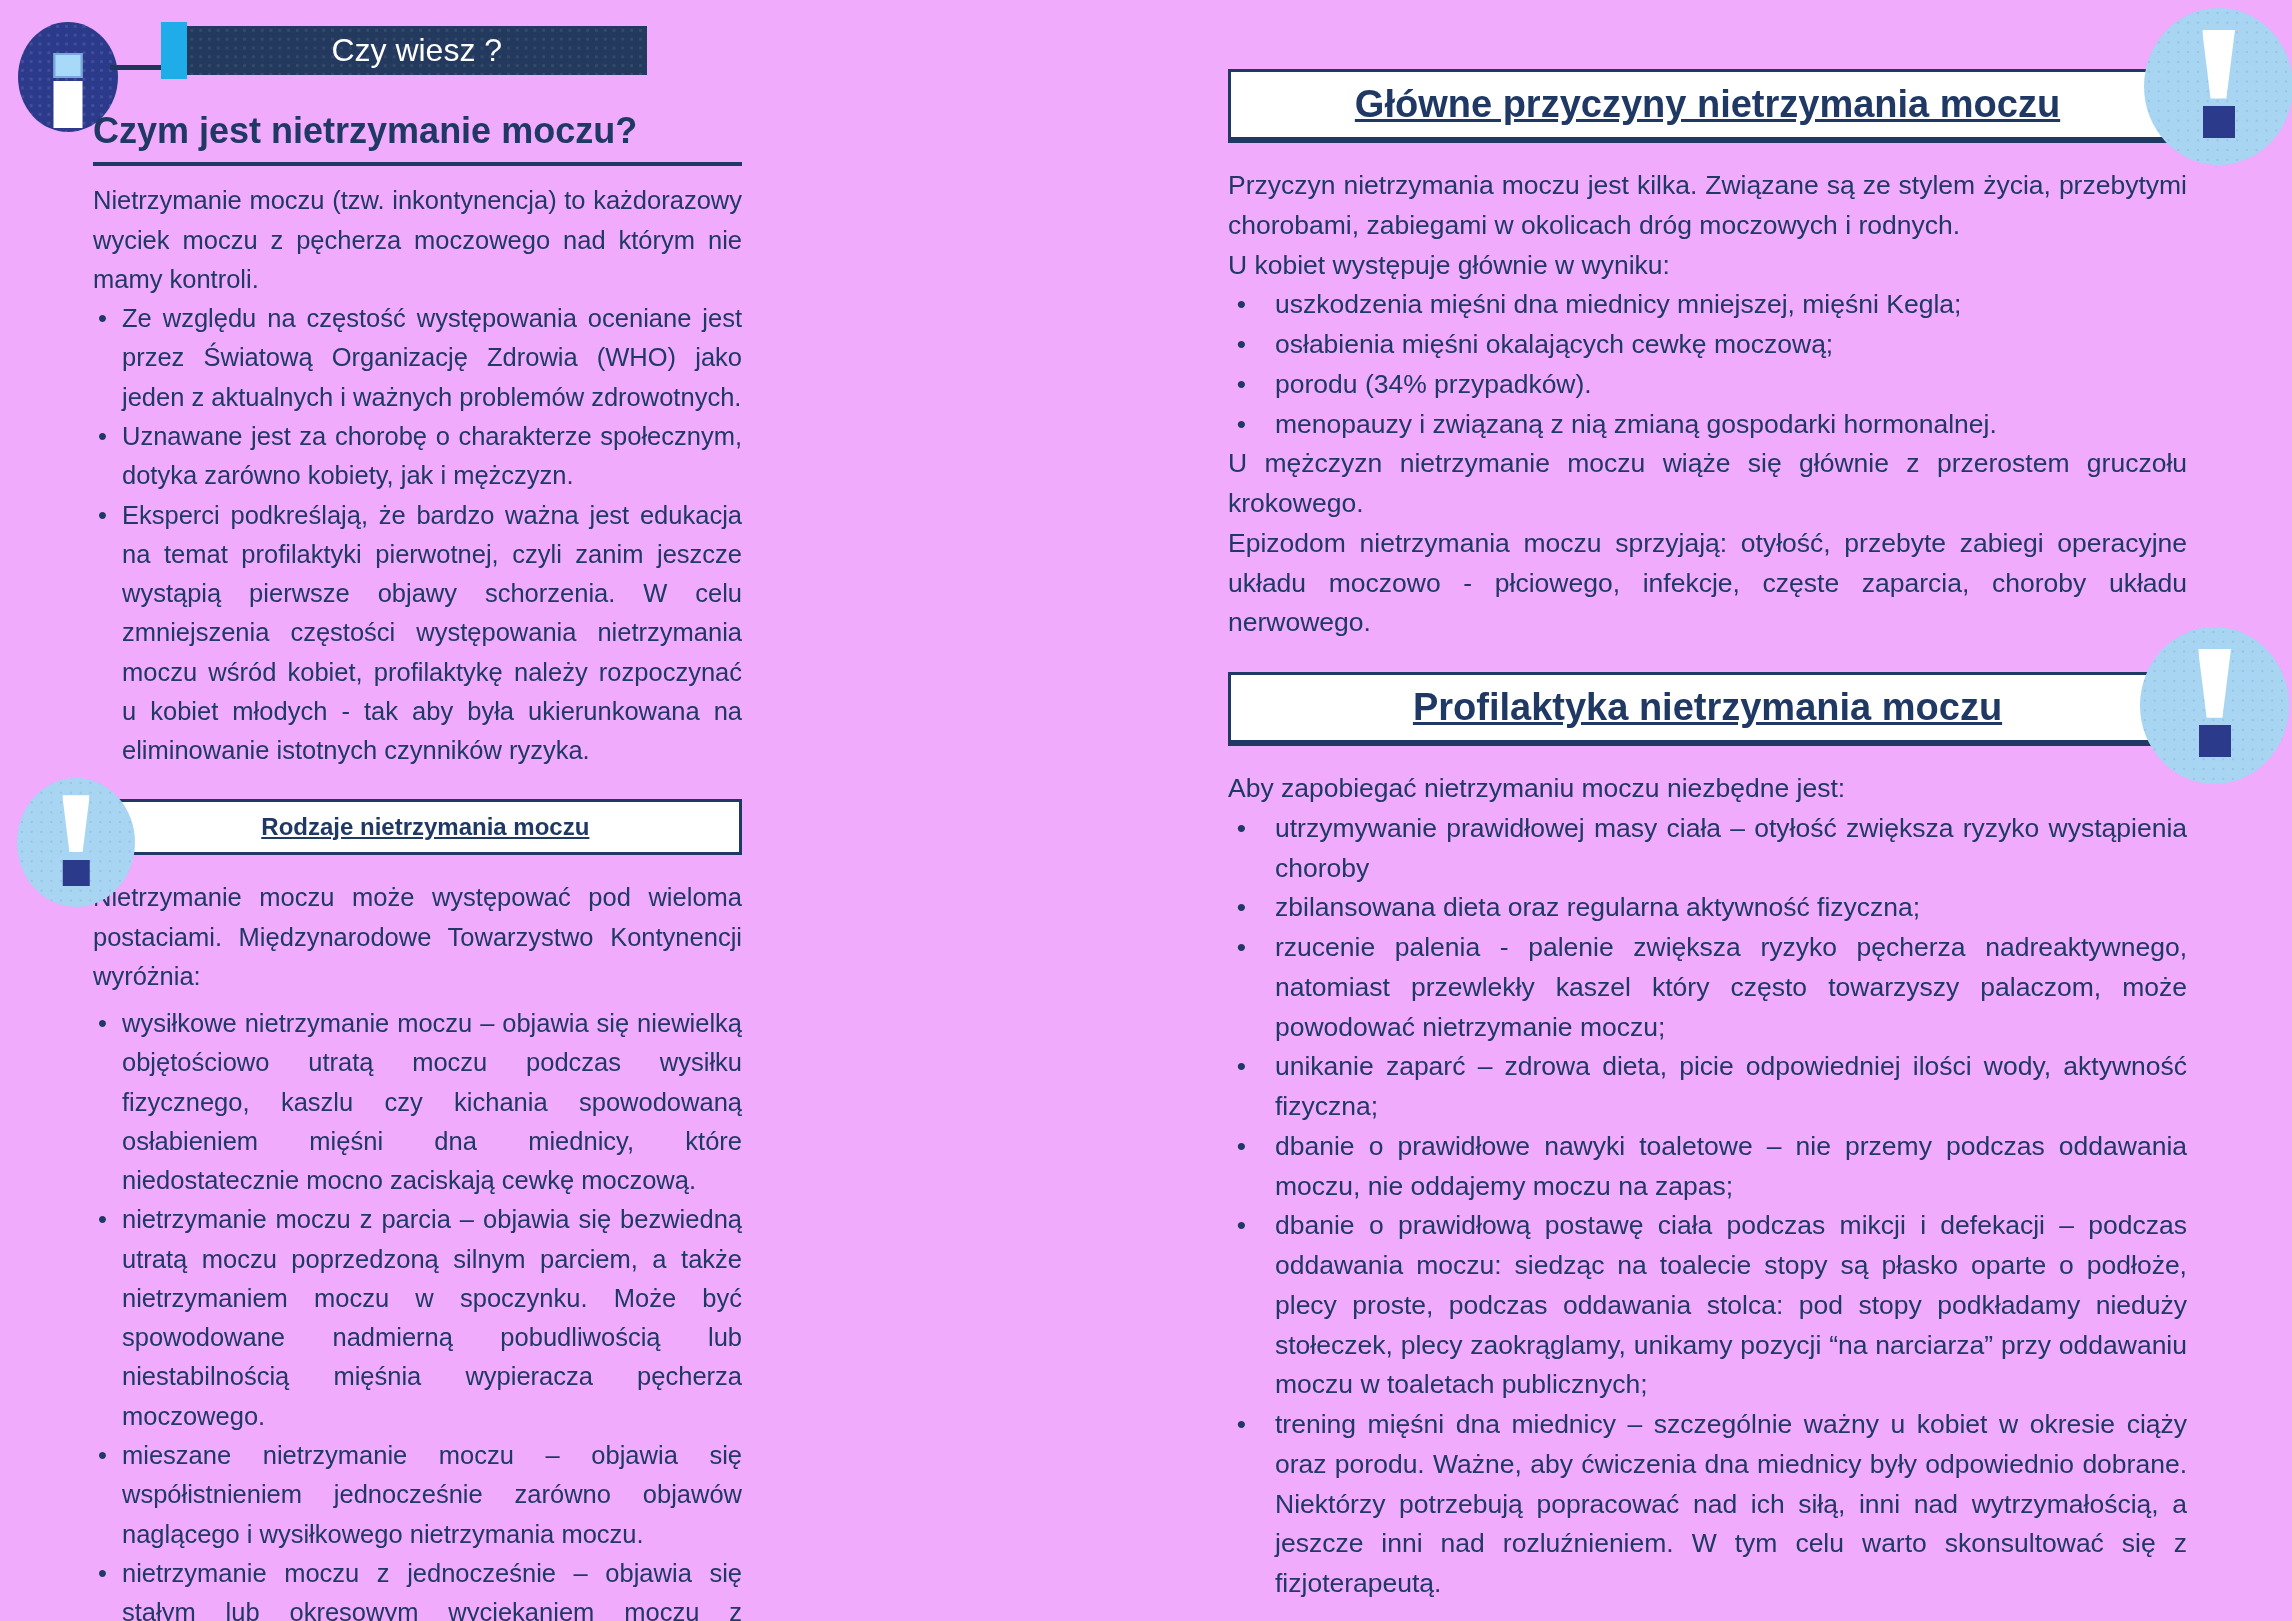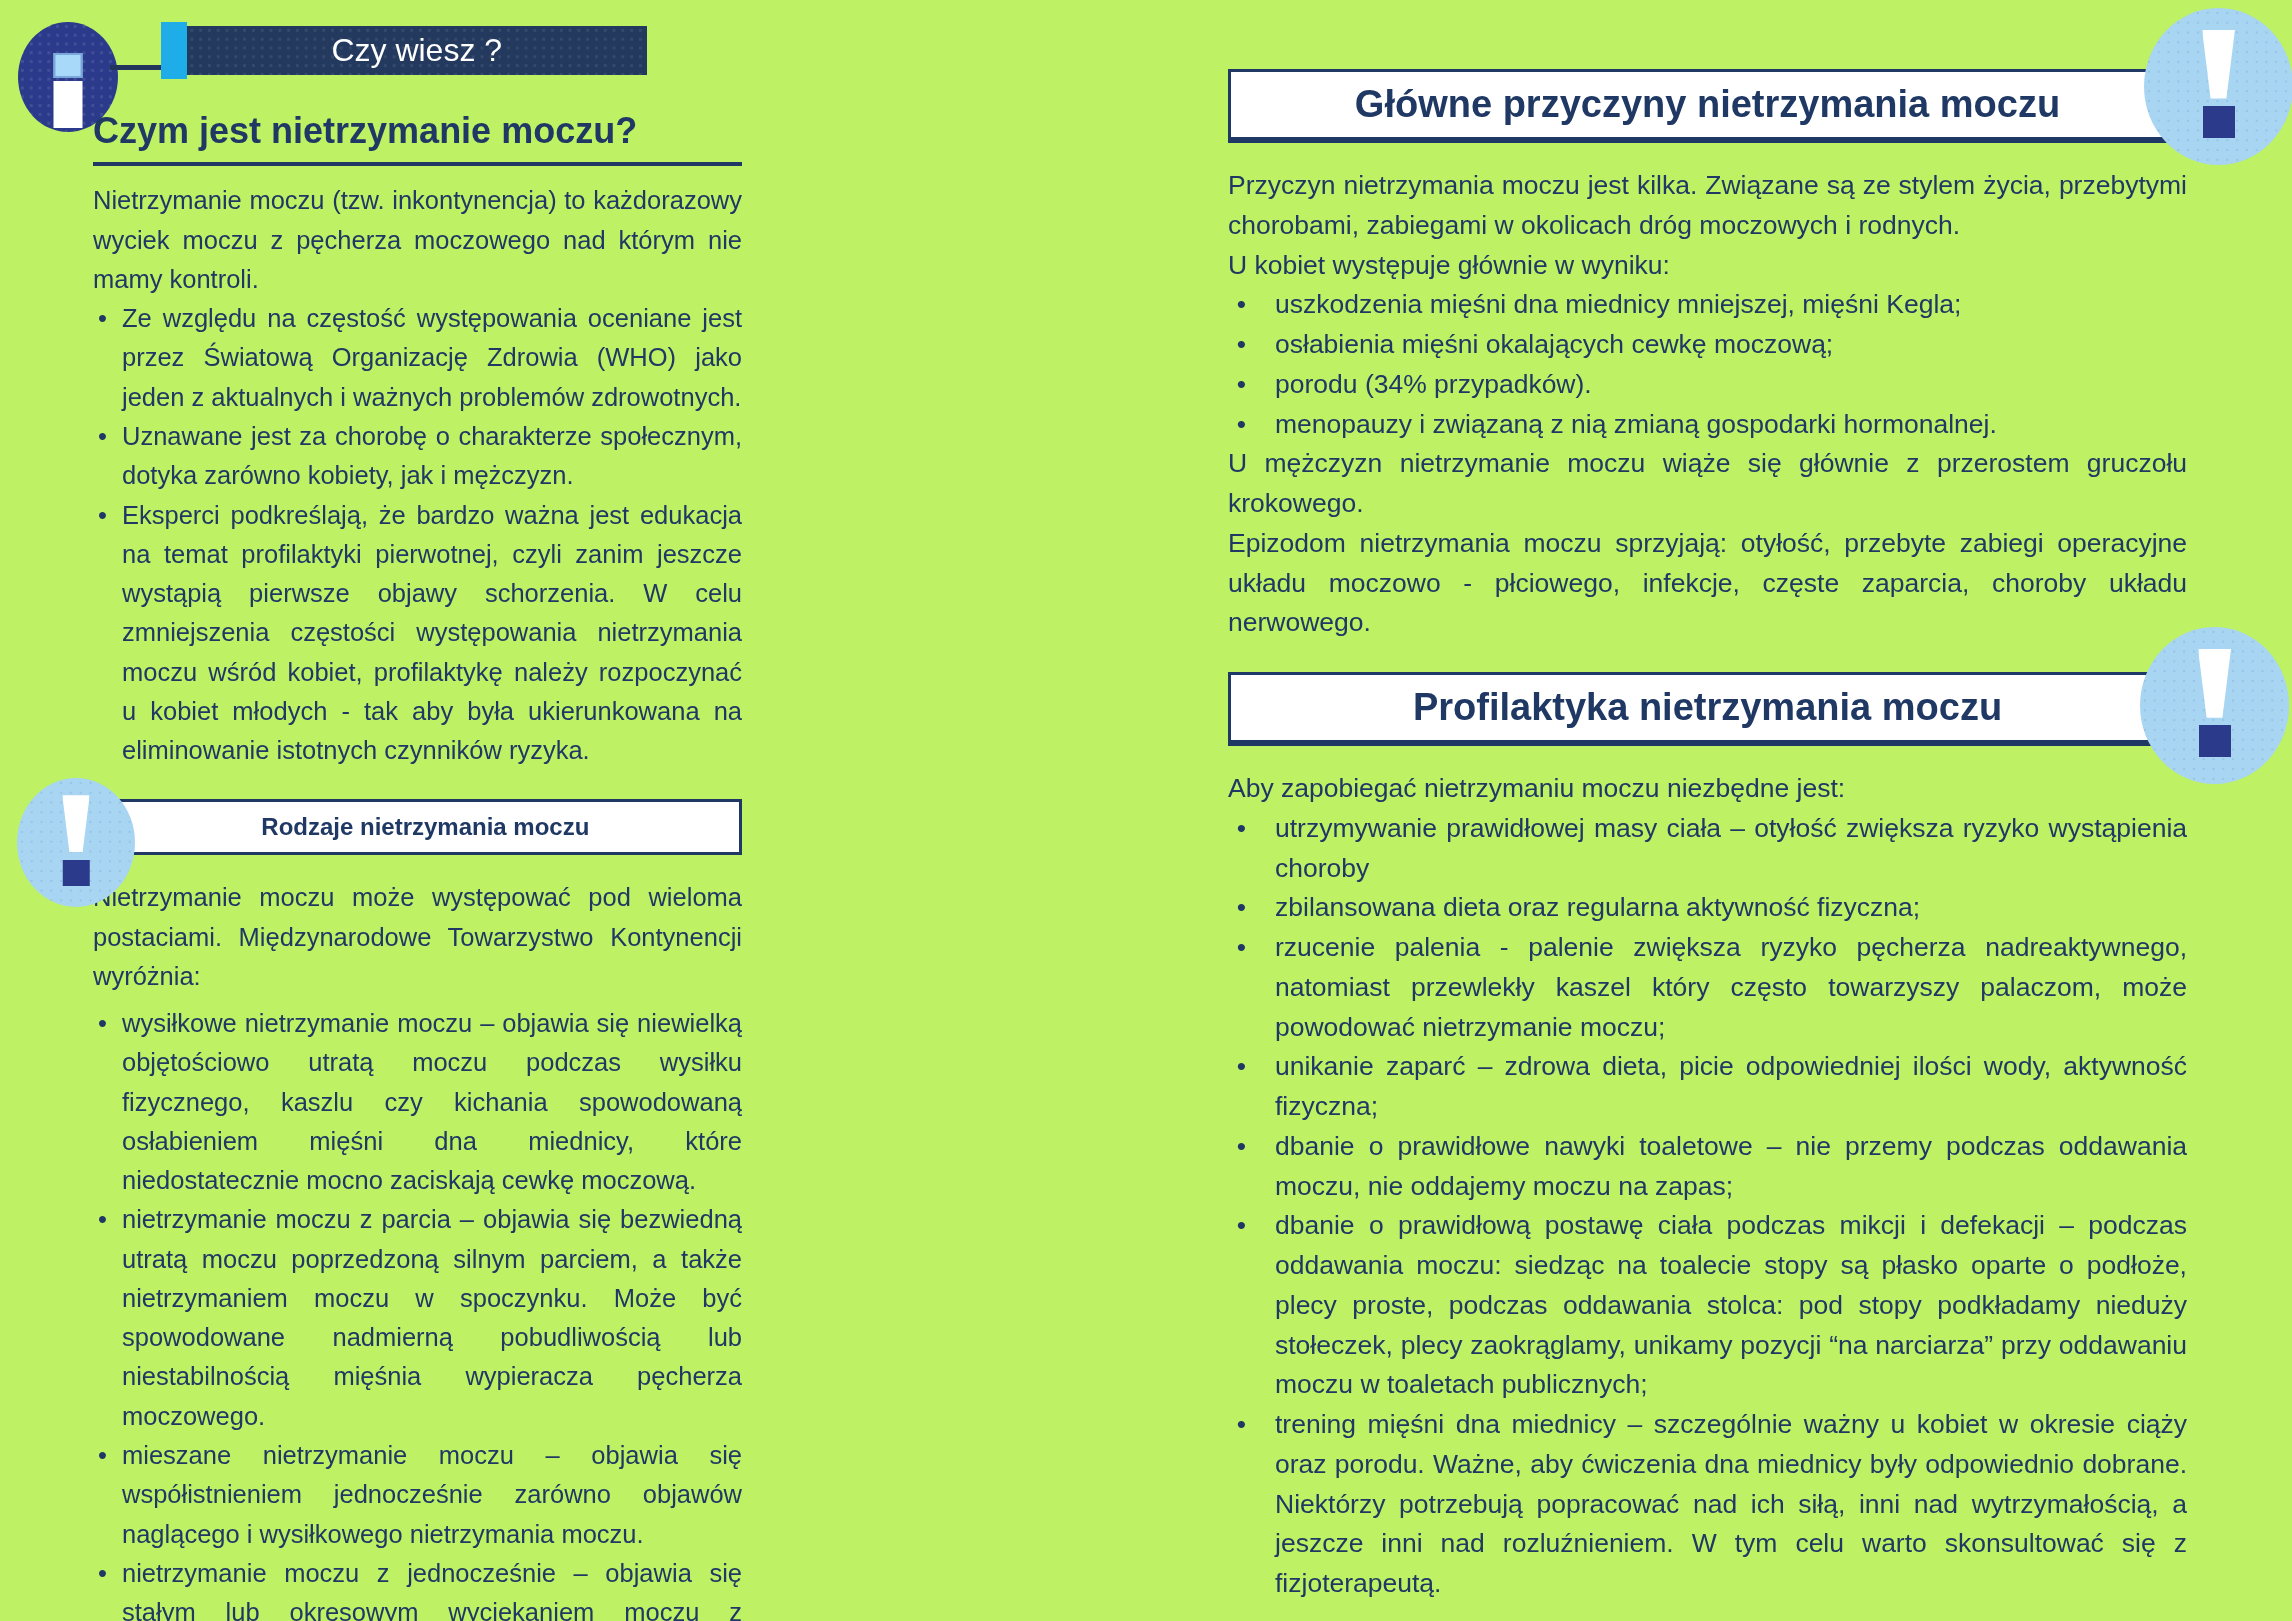--- a/index.html
+++ b/index.html
@@ -1,16 +1,16 @@
 <!DOCTYPE html>
 <html lang="pl"><head>
 <meta charset="utf-8">
 <style>
   html,body{margin:0;padding:0;background:#fff;}
-  .page{position:relative;width:2293px;height:1621px;background:#bef264;overflow:hidden;
+  .page{position:relative;width:2293px;height:1621px;background:#f0abfc;overflow:hidden;
         font-family:"Liberation Sans",sans-serif;color:#1f3864;}
 
   
   .col-left{position:absolute;left:93px;top:0;width:649px;}
   .col-right{position:absolute;left:1228px;top:0;width:959px;}
 
   p,ul{margin:0;}
   .body-txt{font-size:25.5px;line-height:1.54;text-align:justify;}
   .col-right .body-txt{font-size:26.5px;line-height:1.5;}
 
@@ -34,21 +34,21 @@
           background-image:radial-gradient(rgba(255,255,255,0.08) 1.5px,transparent 1.5px);
           background-size:8.8px 8.8px;}
   .banner-accent{position:absolute;left:0;top:-3.9px;width:25.5px;height:57px;background:#1fadea;}
   .banner-text{position:absolute;left:25.5px;right:0;top:0;height:49px;display:flex;align-items:center;
                justify-content:center;color:#ffffff;font-size:32px;}
 
   
   .col-title{margin:110px 0 0 0;font-size:36px;font-weight:700;text-align:left;color:#1f3864;}
   .rule{height:3.9px;background:#1f3864;margin:9.8px 0 15.7px 0;}
 
-  .section-hdr{position:relative;margin:29px 0 23.5px 0;}
+  .section-hdr{position:relative;margin:29px 0 23.5px 0;text-decoration:underline;}
   .hdr-box{border:3.9px solid #1f3864;background:#ffffff;color:#1f3864;font-weight:700;
            font-size:24px;text-align:center;padding:10.8px 7.8px;}
   .col-left .hdr-box{margin-left:15.7px;}
   .col-right .hdr-box{font-size:38px;border-bottom-width:6.9px;}
   .col-right .section-hdr.first{margin-top:69px;}
 
   
   .excl-icon{position:absolute;border-radius:50%;background:#a7d5f2;
              background-image:radial-gradient(rgba(44,58,140,0.12) 1.5px,transparent 1.5px);
              background-size:9.8px 9.8px;}

